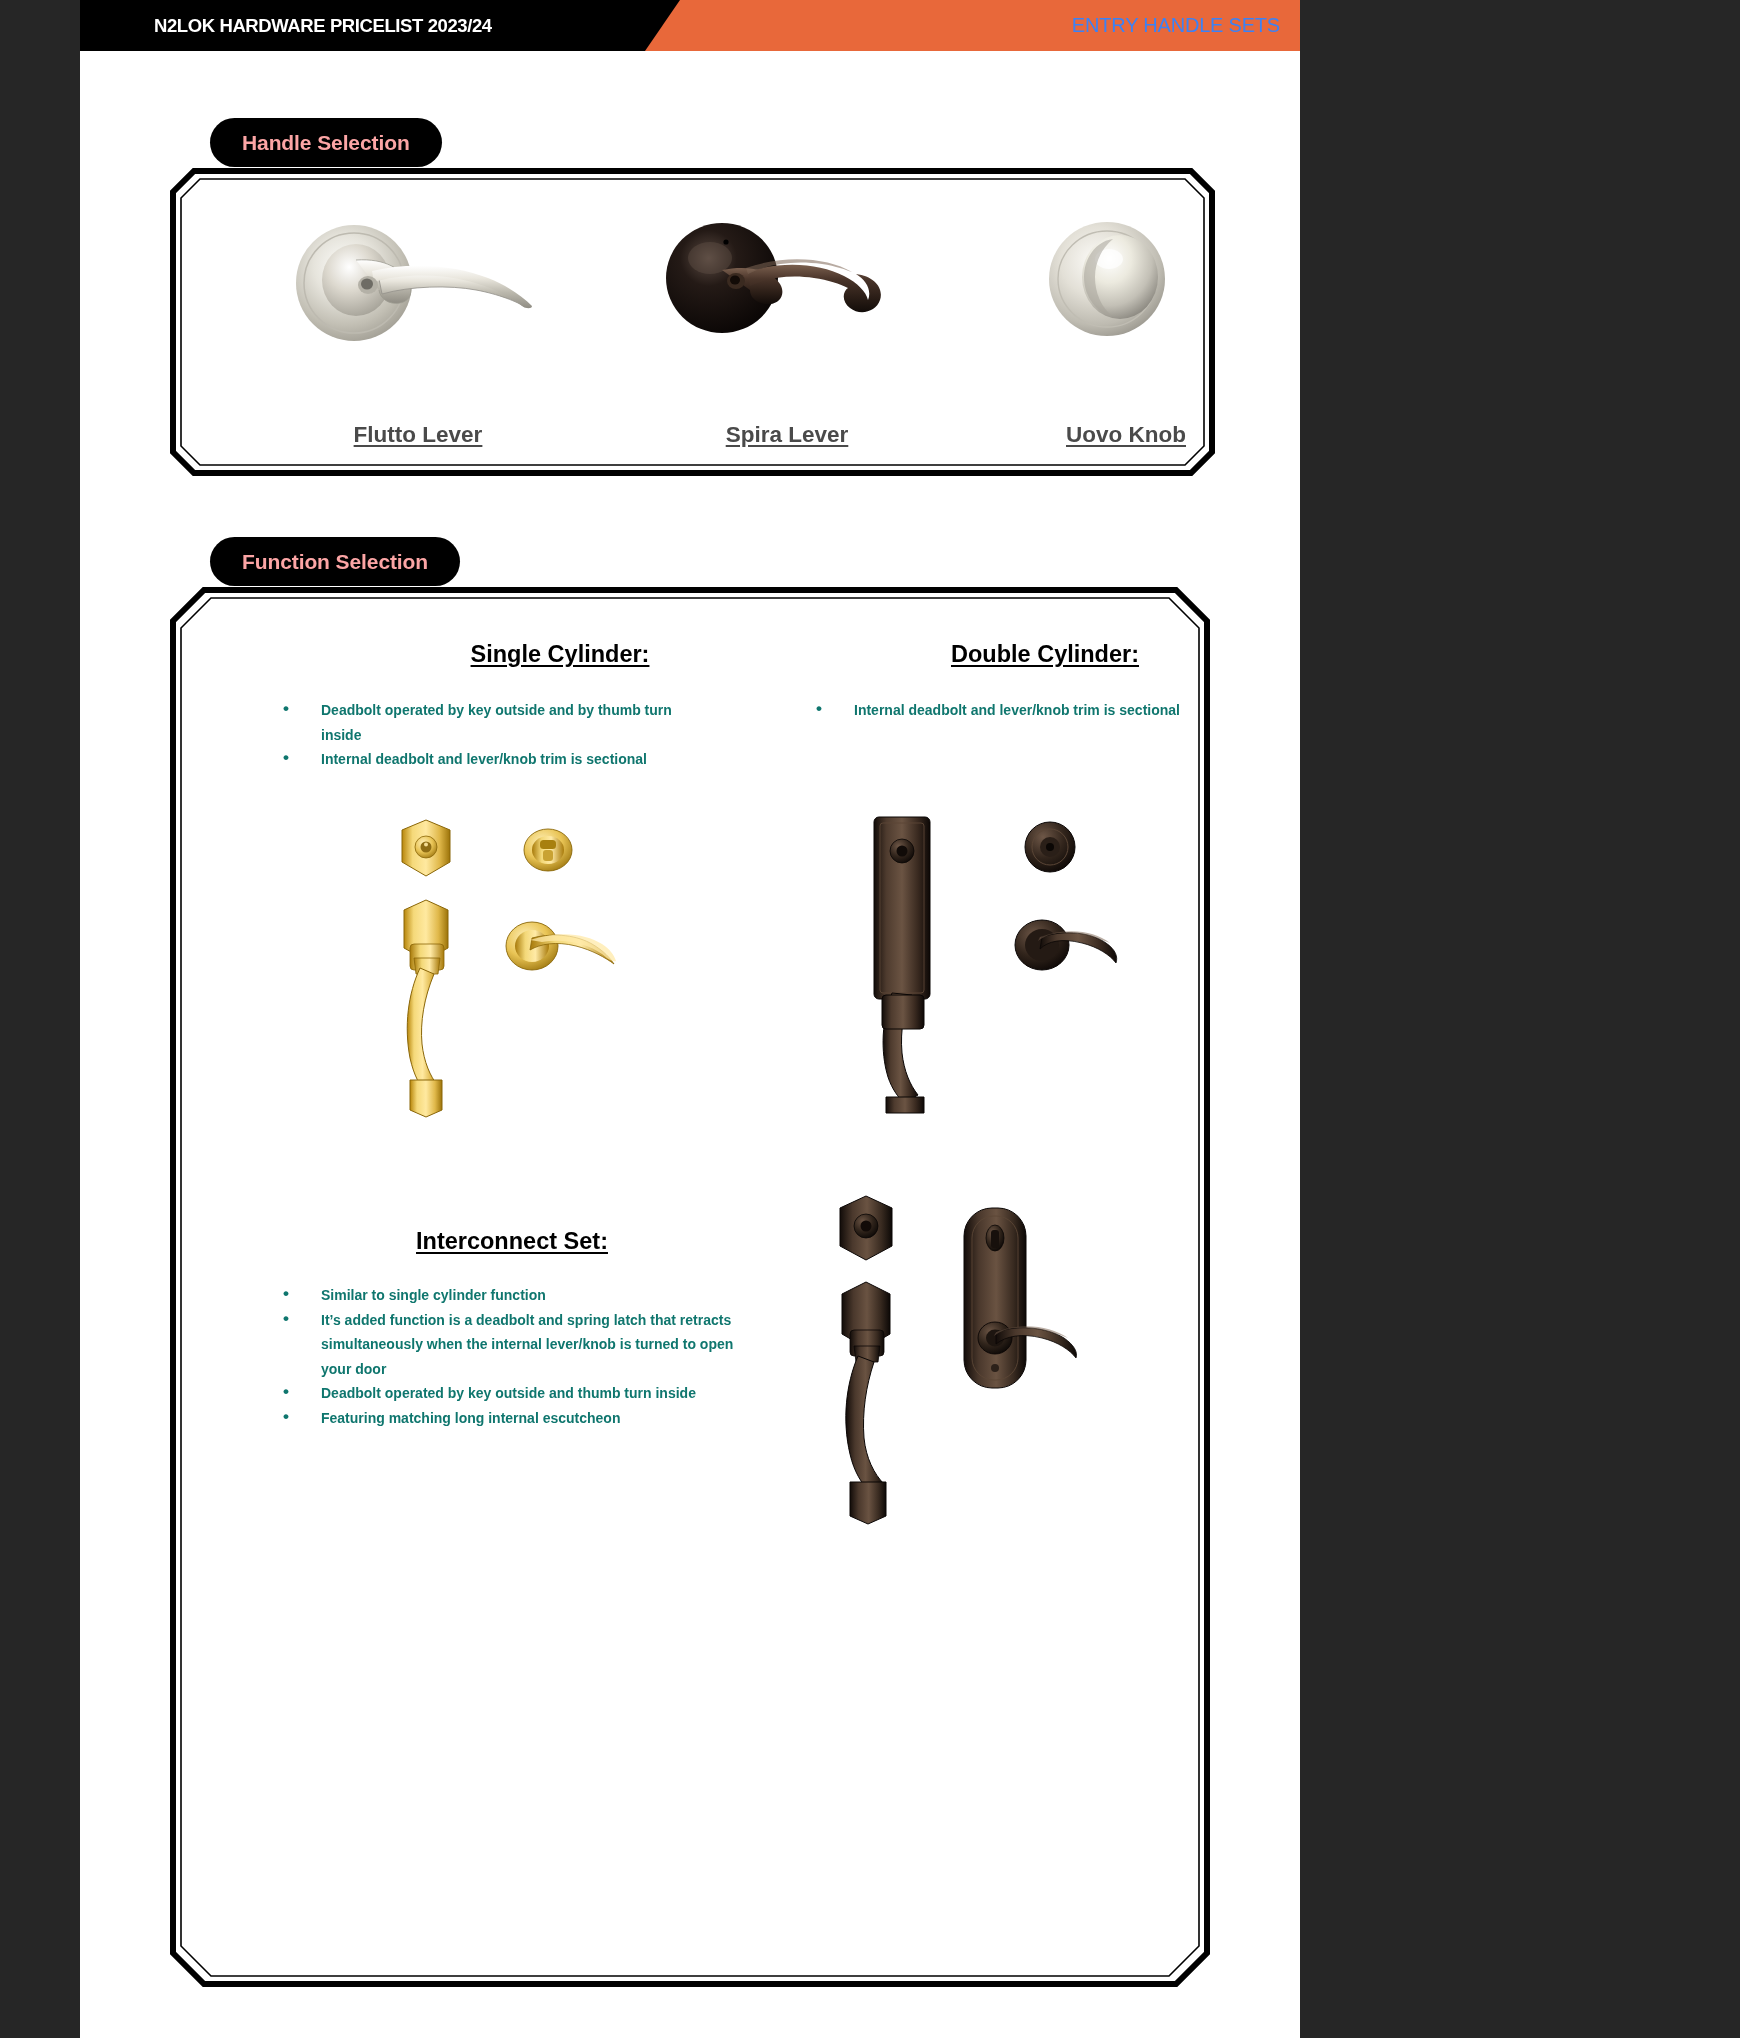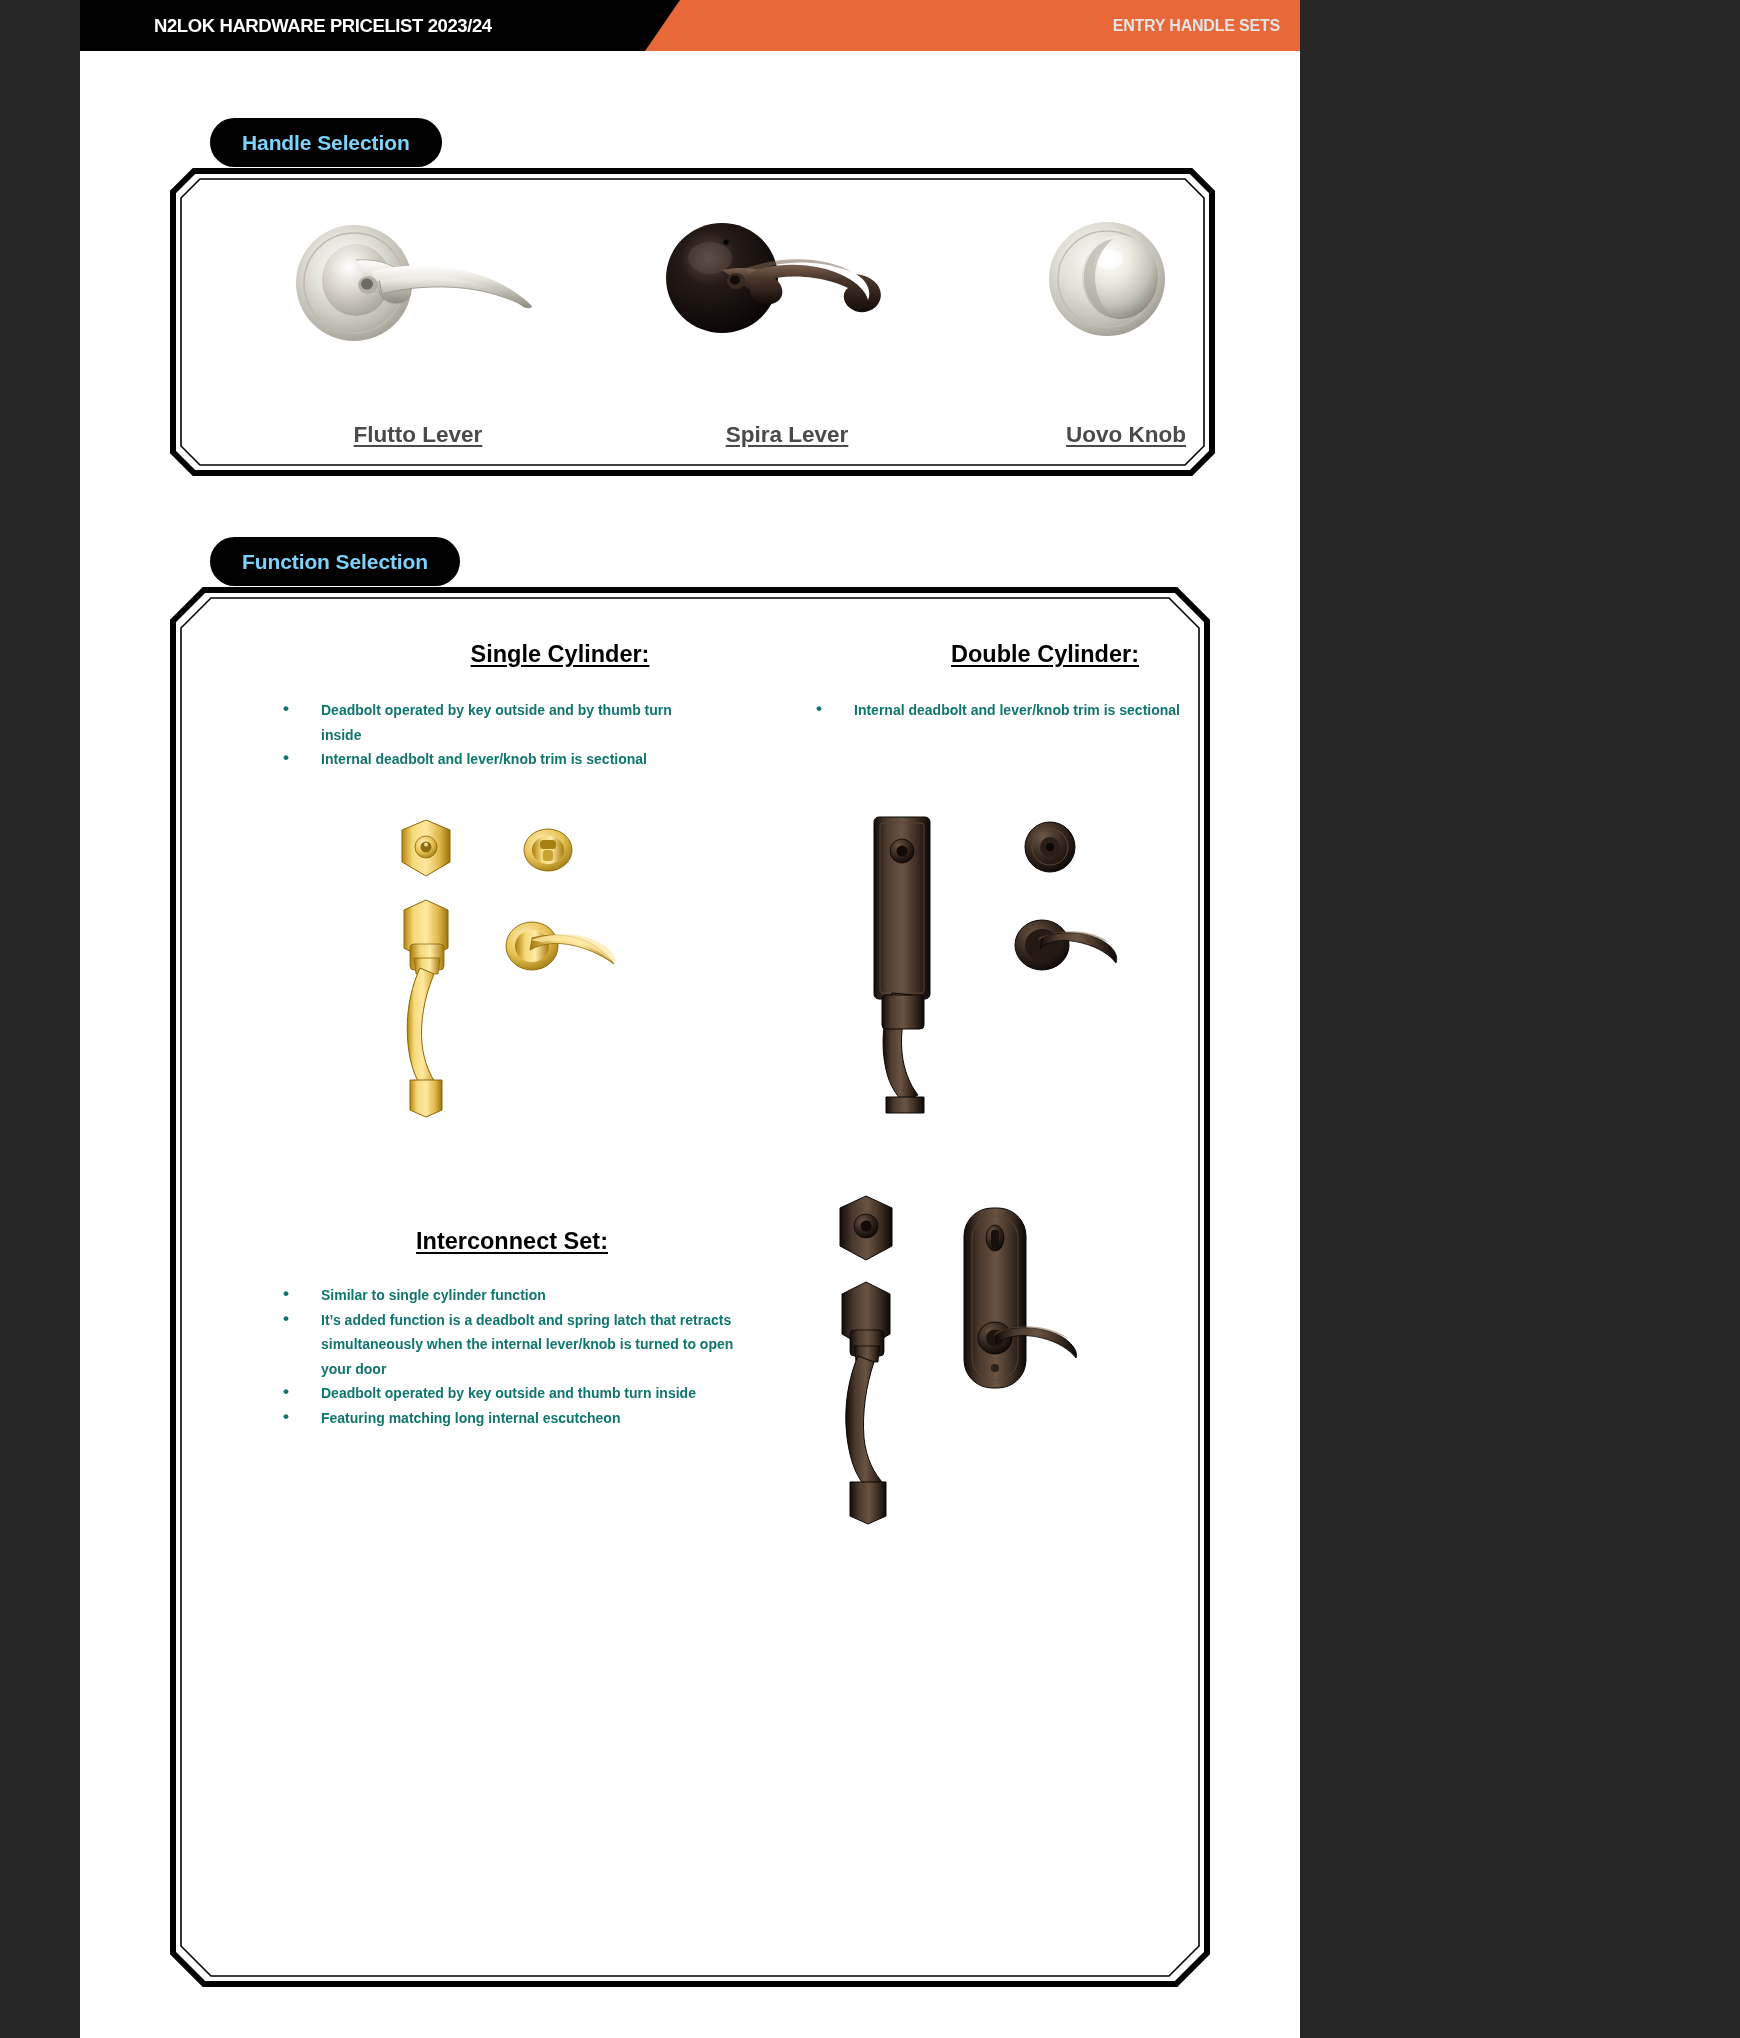--- a/index.html
+++ b/index.html
@@ -53,33 +53,33 @@
     font-family: "Liberation Sans", sans-serif;
     white-space: nowrap;
     z-index: 3;
   }
   .header-title-right {
     position: absolute;
     right: 20px;
     top: 0;
     height: 51px;
     line-height: 51px;
-    color: #e5e5e5;
-    font-size: 16px;
-    font-weight: bold;
+    color: #3b82f6;
+    font-size: 20px;
+    font-weight: normal;
     letter-spacing: -0.2px;
     white-space: nowrap;
     z-index: 3;
   }
 
   
   .pill {
     position: absolute;
     background: #000000;
-    color: #7dd3fc;
+    color: #fca5a5;
     border-radius: 30px;
     font-size: 21px;
     font-weight: bold;
     letter-spacing: -0.1px;
     height: 49px;
     line-height: 49px;
     padding: 0 32px;
     white-space: nowrap;
     z-index: 6;
   }

